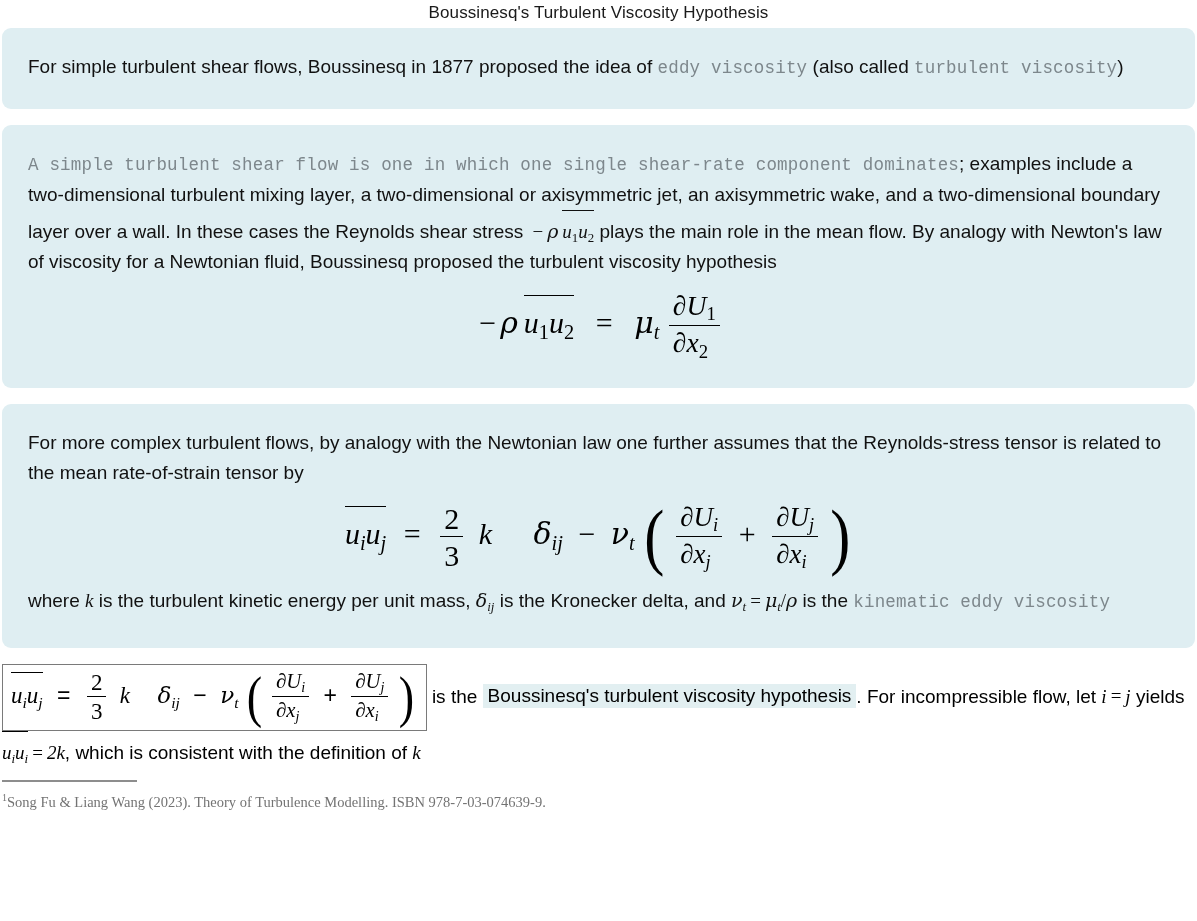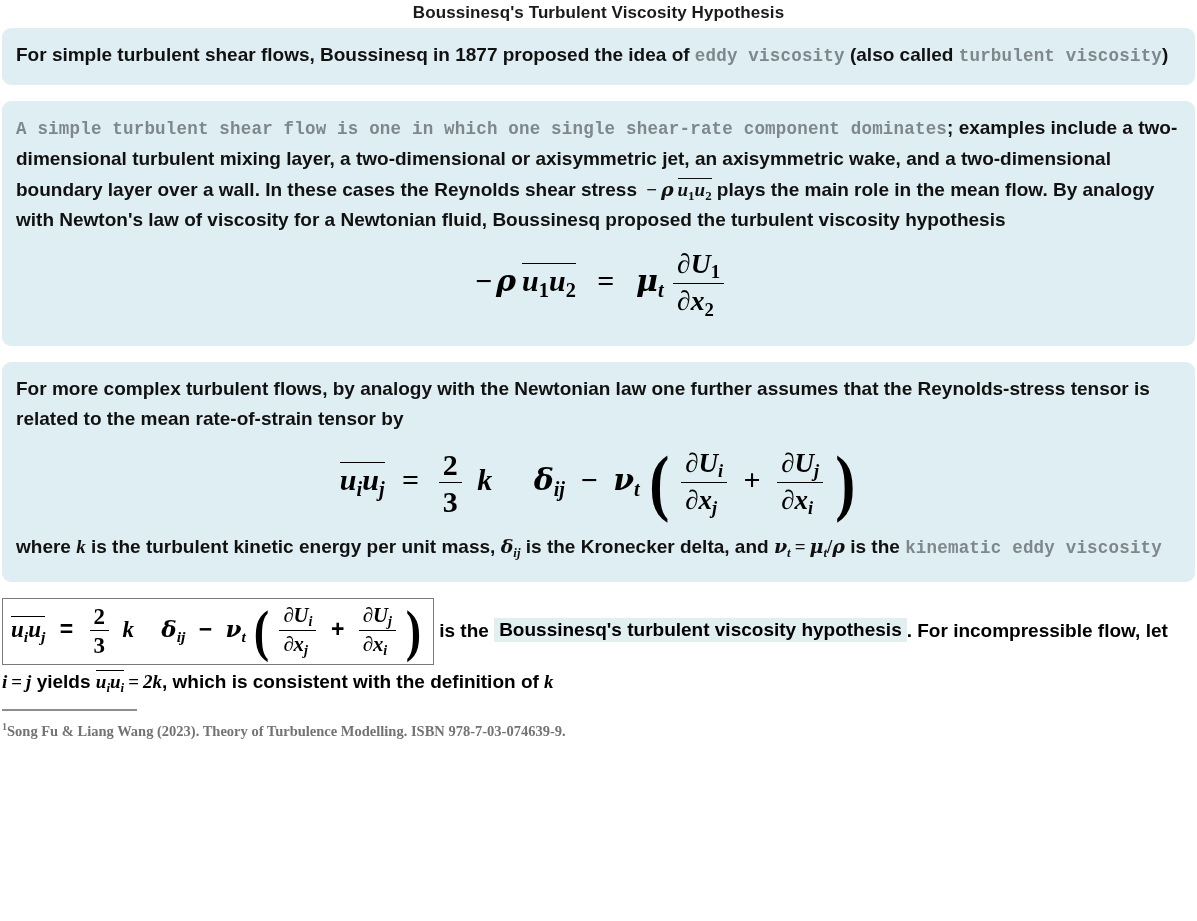--- a/index.html
+++ b/index.html
@@ -12,39 +12,38 @@
     height: 921px;
     font-family: "Liberation Sans", sans-serif;
     color: #000000;
     overflow: hidden;
     position: relative;
   }
   .page {
     width: 1197px;
     height: 921px;
     position: relative;
-    font-weight: bold;
   }
   .doc-title {
     text-align: center;
     font-size: 17px;
     font-family: "Liberation Sans", sans-serif;
     color: #1a1a1a;
     padding: 3px 0 5px 0;
     letter-spacing: 0.1px;
   }
   .panel {
     background: #dfeef2;
     border-radius: 9px;
     margin: 0 2px 16px 2px;
     padding: 12px 14px 14px 14px;
     box-sizing: border-box;
   }
   .panel p {
-    margin: 0;
+    margin: 12px;
     font-size: 19px;
     line-height: 30px;
     color: #111111;
   }
   .mono {
     font-family: "Liberation Mono", "DejaVu Sans Mono", monospace;
     color: #7d878c;
     font-size: 17.5px;
     letter-spacing: 0.2px;
   }
@@ -91,21 +90,21 @@
   
   .m {
     font-family: "Liberation Serif", "DejaVu Serif", serif;
     font-style: italic;
     white-space: nowrap;
   }
   .mu { font-style: normal; font-family: "DejaVu Serif", serif; font-style: italic;}
   .up { font-style: normal; }
   .ovl {
     border-top: 1.3px solid currentColor;
-    padding-top: 1px;
+    padding-top: 11px;
     display: inline-block;
     line-height: 1.05;
   }
   .sub {
     font-size: 0.68em;
     vertical-align: -0.28em;
     font-style: italic;
     display: inline-block;
   }
   .subn {

